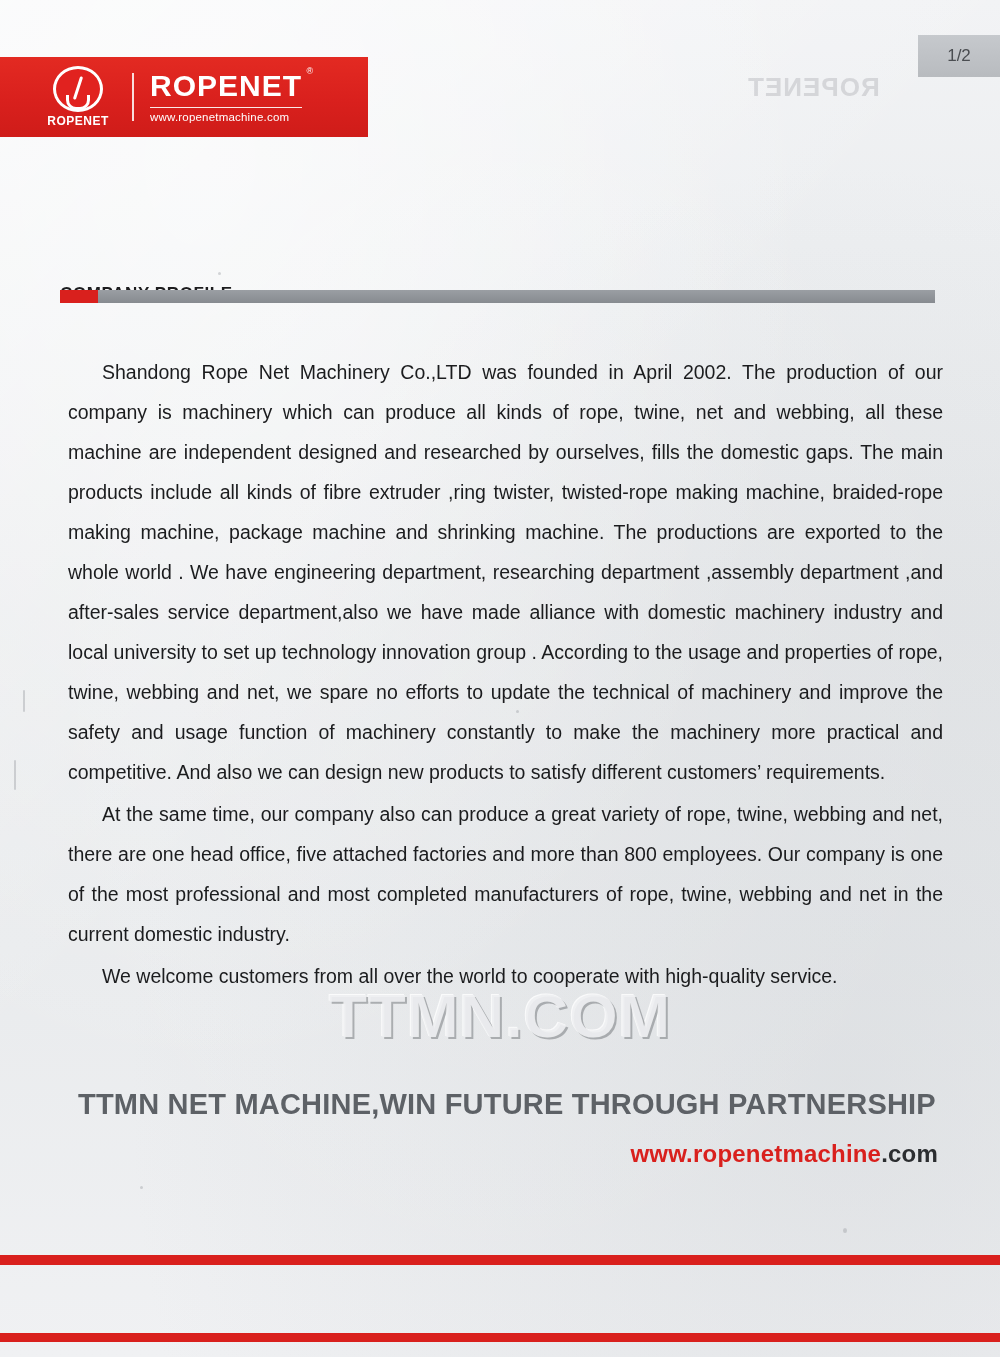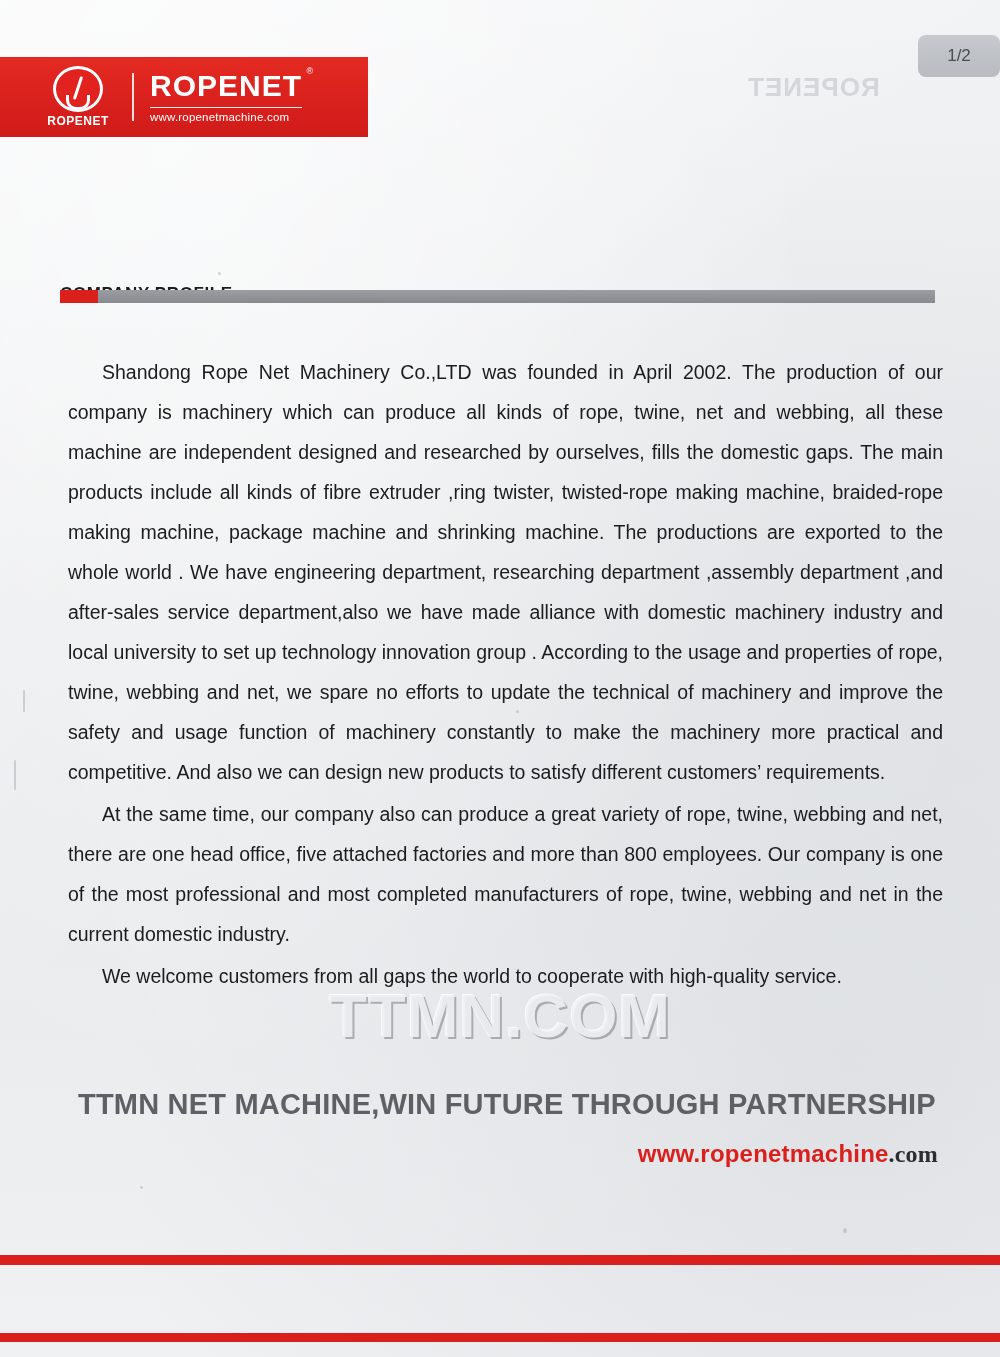--- a/index.html
+++ b/index.html
@@ -154,21 +154,20 @@
     top: 35px;
     width: 82px;
     height: 42px;
     background: #bfc2c6;
     background-image: linear-gradient(180deg,#c6c9cd,#b8bbbf);
     color: #4a4d51;
     font-size: 17px;
     display: flex;
     align-items: center;
     justify-content: center;
-    border-radius: 8px;
   }
 
   
   .section-title {
     position: absolute;
     left: 60px;
     top: 244px;
     font-size: 17px;
     font-weight: bold;
     color: #1d1d1f;
@@ -259,21 +258,21 @@
   }
   .site-line {
     position: absolute;
     right: 62px;
     top: 1140px;
     font-size: 24px;
     font-weight: bold;
     letter-spacing: 0.2px;
   }
   .site-line .site-red { color: #d9201d; margin-top: 12px; }
-  .site-line .site-dark { color: #2b2d30; font-family: Liberation Serif, serif; }
+  .site-line .site-dark { color: #2b2d30; }
 
   
   .bottom-rule {
     position: absolute;
     left: 0;
     width: 1000px;
     height: 10px;
     background: #d9201d;
   }
   .bottom-rule.r1 { top: 1255px; }
@@ -313,21 +312,21 @@
 
   <div class="section-title">COMPANY PROFILE</div>
   <div class="title-rule">
     <div class="rule-red"></div>
     <div class="rule-grey"></div>
   </div>
 
   <div class="body-text">
     <p>Shandong Rope Net Machinery Co.,LTD was founded in April 2002. The production of our company is machinery which can produce all kinds of rope, twine, net and webbing, all these machine are independent designed and researched by ourselves, fills the domestic gaps. The main products include all kinds of fibre extruder ,ring twister, twisted-rope making machine, braided-rope making machine, package machine and shrinking machine. The productions are exported to the whole world . We have engineering department, researching department ,assembly department ,and after-sales service department,also we have made alliance with domestic machinery industry and local university to set up technology innovation group . According to the usage and properties of rope, twine, webbing and net, we spare no efforts to update the technical of machinery and improve the safety and usage function of machinery constantly to make the machinery more practical and competitive. And also we can design new products to satisfy different customers’ requirements.</p>
     <p>At the same time, our company also can produce a great variety of rope, twine, webbing and net, there are one head office, five attached factories and more than 800 employees. Our company is one of the most professional and most completed manufacturers of rope, twine, webbing and net in the current domestic industry.</p>
-    <p>We welcome customers from all gaps the world to cooperate with high-quality service.</p>
+    <p>We welcome customers from all over the world to cooperate with high-quality service.</p>
   </div>
 
   <div class="watermark">
     <div class="wm-latin">TTMN.COM</div>
   </div>
 
   <div class="slogan">TTMN NET MACHINE,WIN FUTURE THROUGH PARTNERSHIP</div>
   <div class="site-line">
     <span class="site-red">www.ropenetmachine</span><span class="site-dark">.com</span>
   </div>

